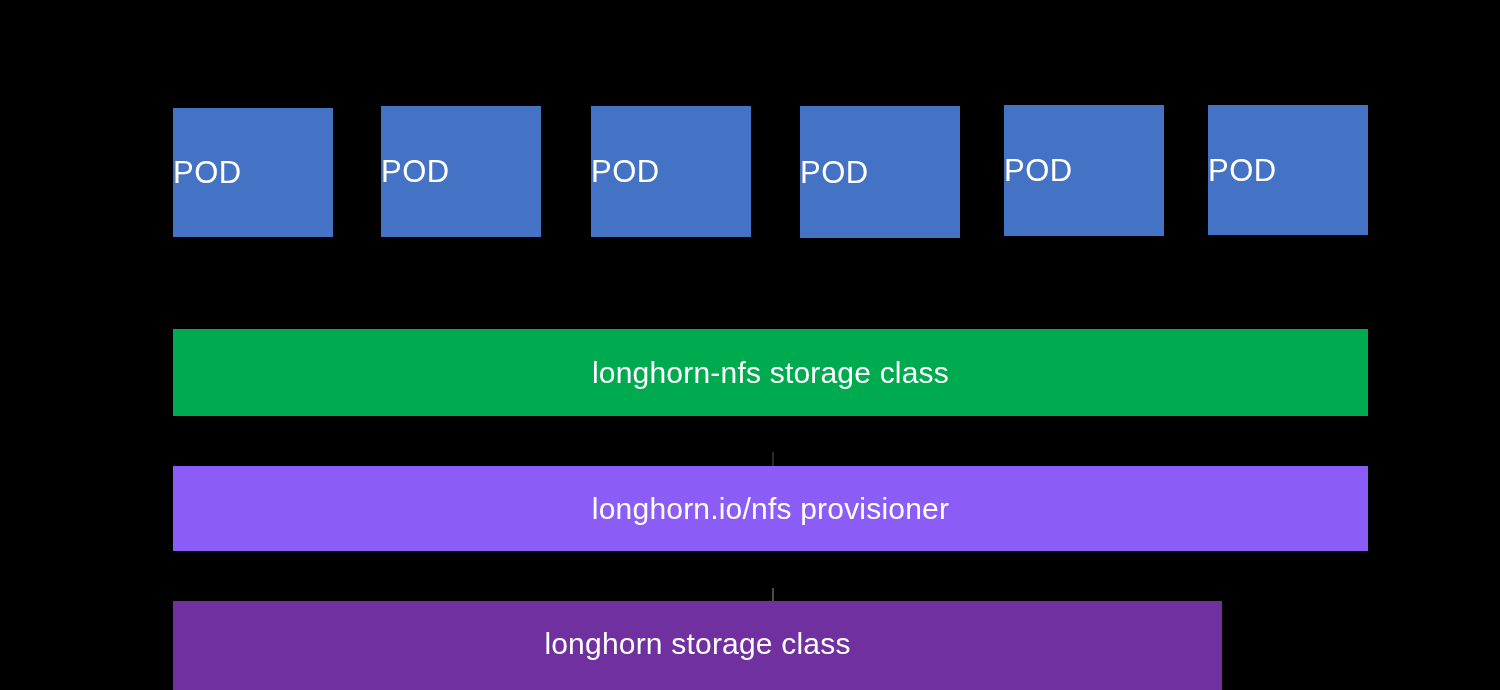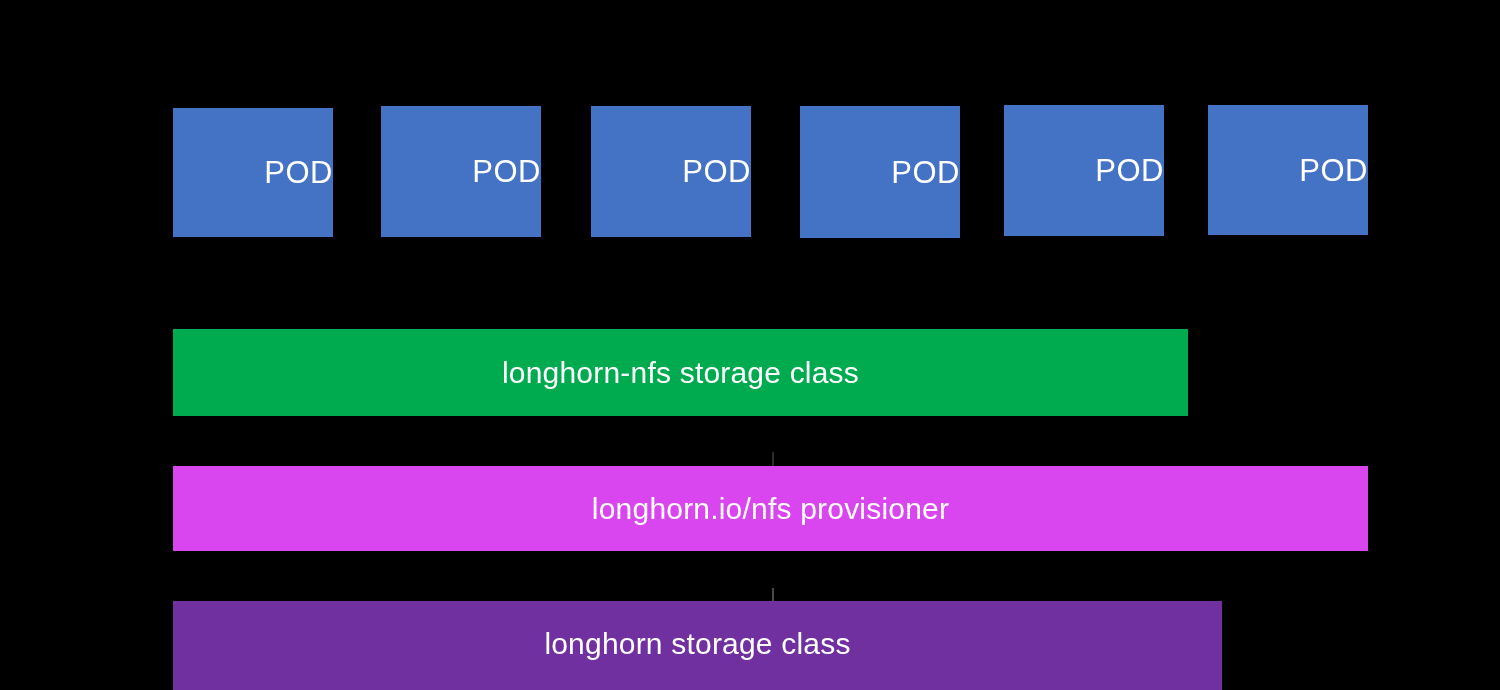--- a/index.html
+++ b/index.html
@@ -19,21 +19,21 @@
     height: 690px;
     background: #000000;
   }
 
   
   .pod {
     position: absolute;
     box-sizing: border-box;
     display: flex;
     align-items: center;
-    justify-content: flex-end;
+    justify-content: flex-start;
     color: #ffffff;
     font-size: 31px;
     font-weight: 400;
     letter-spacing: 0.5px;
     line-height: 1;
     user-select: none;
   }
 
   
   .layer-bar {
@@ -82,25 +82,25 @@
       <span>POD</span>
     </div>
     <div class="pod" style="left:1208px; top:105px; width:160px; height:130px; background:#4472C4;">
       <span>POD</span>
     </div>
   </div>
 
   <div class="connector-tick" style="left:772px; top:452px; height:14px;"></div>
   <div class="connector-tick bright" style="left:772px; top:588px; height:13px;"></div>
 
-  <div class="layer-bar" style="left:173px; top:329px; width:1015px; height:87px; background:#00AA4F;">
+  <div class="layer-bar" style="left:173px; top:329px; width:1195px; height:87px; background:#00AA4F;">
     <span>longhorn-nfs storage class</span>
   </div>
 
-  <div class="layer-bar" style="left:173px; top:466px; width:1195px; height:85px; background:#d946ef;">
+  <div class="layer-bar" style="left:173px; top:466px; width:1195px; height:85px; background:#8b5cf6;">
     <span>longhorn.io/nfs provisioner</span>
   </div>
 
   <div class="layer-bar" style="left:173px; top:601px; width:1049px; height:89px; background:#7030A0;">
     <span style="position:relative; top:-2px;">longhorn storage class</span>
   </div>
 
 </div>
 
 </body></html>

